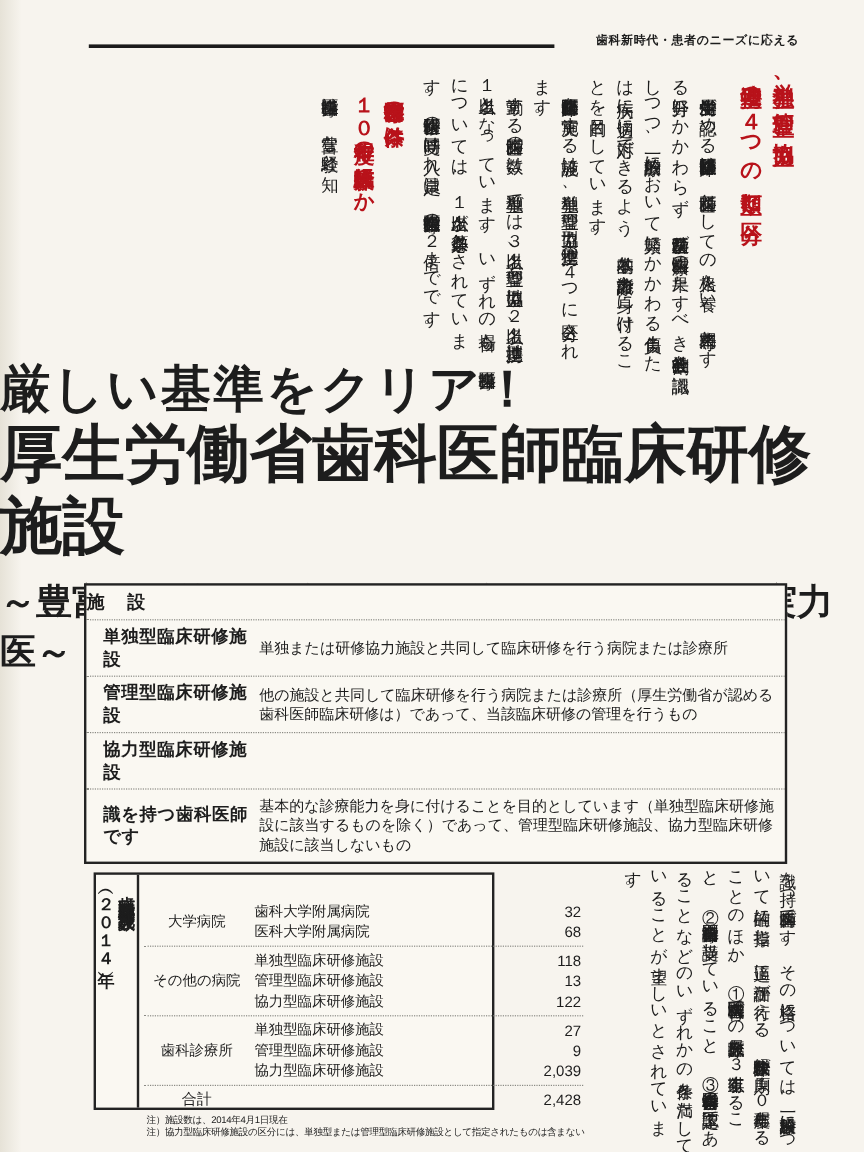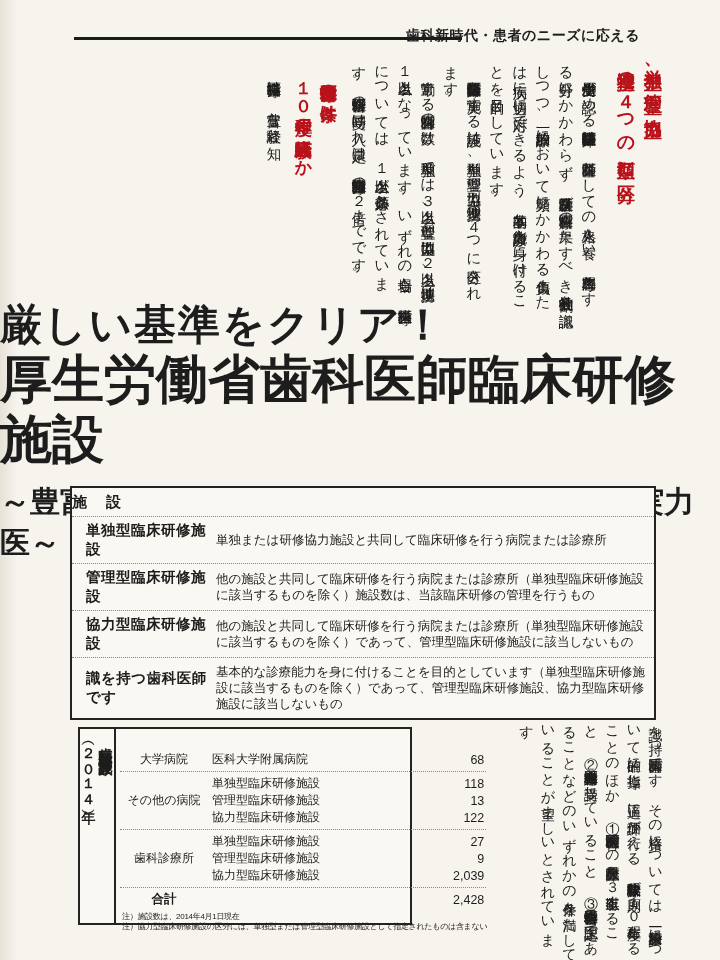--- a/index.html
+++ b/index.html
@@ -8,22 +8,22 @@
     background:#f7f4ee;
     font-family:"Liberation Serif", serif;
     color:#1d1d1d;
   }
   
   .gutter{position:absolute;left:0;top:0;width:18px;height:960px;
     background:linear-gradient(to right,#e6e2d7,#f7f4ee);}
 
   
   .hdr-rule{position:absolute;left:74px;top:37px;width:388px;height:3px;background:#1b1b1b;}
-  .hdr-tagline{position:absolute;top:27px;right:80px;
-    font-family:"Liberation Sans", sans-serif;font-weight:bold;font-size:14px;letter-spacing:.5px;text-align:center;}
+  .hdr-tagline{position:absolute;top:27px;right:54px;
+    font-family:"Liberation Sans", sans-serif;font-weight:bold;font-size:10px;letter-spacing:.5px;text-align:center;}
 
   
   .v-text{writing-mode:vertical-rl;text-orientation:mixed;}
   .top-article{position:absolute;left:56px;top:56px;width:610px;height:250px;}
   .top-article .red-headline{
     font-family:"Liberation Sans", sans-serif;font-weight:bold;
     font-size:18px;line-height:27px;letter-spacing:1.5px;
     color:var(--red);white-space:pre-line;margin-block-end:12px;}
   .top-article p{margin:0;font-size:14.5px;line-height:23px;text-indent:1em;}
   .top-article .red-subheadline{
@@ -56,21 +56,21 @@
     white-space:pre-line;padding-top:7px;}
   .ct-body{flex:1;display:flex;flex-direction:column;padding-top:22px;}
   .ct-group{display:flex;}
   .ct-cat{width:96px;display:flex;align-items:center;justify-content:center;font-size:12px;}
   .ct-items{flex:1;}
   .ct-row{display:flex;height:17px;align-items:center;}
   .ct-label{flex:1;font-size:12px;}
   .ct-value{width:58px;text-align:right;padding-right:6px;font-size:12.5px;}
   .ct-sep{border-top:1.5px dotted #8a8a84;margin:3px 4px 3px 4px;}
   .ct-total{display:flex;align-items:center;height:19px;}
-  .ct-total-label{width:96px;text-align:center;font-weight:bold;font-size:12.5px;}
+  .ct-total-label{width:96px;text-align:center;font-weight:normal;font-size:12.5px;}
   .ct-total-spacer{flex:1;}
   .ct-notes{padding:4px 3px 0 6px;font-size:8px;line-height:10px;white-space:nowrap;
     letter-spacing:-.3px;color:#222;}
 
   
   .bottom-article{position:absolute;left:424px;top:716px;width:242px;height:243px;
     font-size:14px;line-height:21.5px;}
 
   :root{--red:#b8121a;}
 </style>
@@ -102,43 +102,46 @@
 <section class="facility-table">
   <div class="ft-header">
     <div class="ft-h-cell">施　設</div>
   </div>
   <div class="ft-row">
     <div class="ft-name">単独型臨床研修施設</div>
     <div class="ft-desc">単独または研修協力施設と共同して臨床研修を行う病院または診療所</div>
   </div>
   <div class="ft-row">
     <div class="ft-name">管理型臨床研修施設</div>
-    <div class="ft-desc">他の施設と共同して臨床研修を行う病院または診療所（単独型臨床研修施設に該当するものを除く）施設数は、当該臨床研修の管理を行うもの</div>
+    <div class="ft-desc">他の施設と共同して臨床研修を行う病院または診療所（厚生労働省が認める歯科医師臨床研修は）であって、当該臨床研修の管理を行うもの</div>
   </div>
   <div class="ft-row">
     <div class="ft-name">協力型臨床研修施設</div>
-    <div class="ft-desc">他の施設と共同して臨床研修を行う病院または診療所（単独型臨床研修施設に該当するものを除く）であって、管理型臨床研修施設に該当しないもの</div>
   </div>
   <div class="ft-row">
     <div class="ft-name">識を持つ歯科医師です</div>
     <div class="ft-desc">基本的な診療能力を身に付けることを目的としています（単独型臨床研修施設に該当するものを除く）であって、管理型臨床研修施設、協力型臨床研修施設に該当しないもの</div>
   </div>
 </section>
 
 <section class="count-table">
   <div class="ct-title-strip">
     <div class="ct-title v-text">歯科医師臨床研修施設数
 （２０１４年）</div>
   </div>
   <div class="ct-body">
 
     <div class="ct-group">
       <div class="ct-cat">大学病院</div>
       <div class="ct-items">
         <div class="ct-row">
+          <span class="ct-label">歯科大学附属病院</span>
+          <span class="ct-value">32</span>
+        </div>
+        <div class="ct-row">
           <span class="ct-label">医科大学附属病院</span>
           <span class="ct-value">68</span>
         </div>
       </div>
     </div>
 
     <div class="ct-sep"></div>
 
     <div class="ct-group">
       <div class="ct-cat">その他の病院</div>

